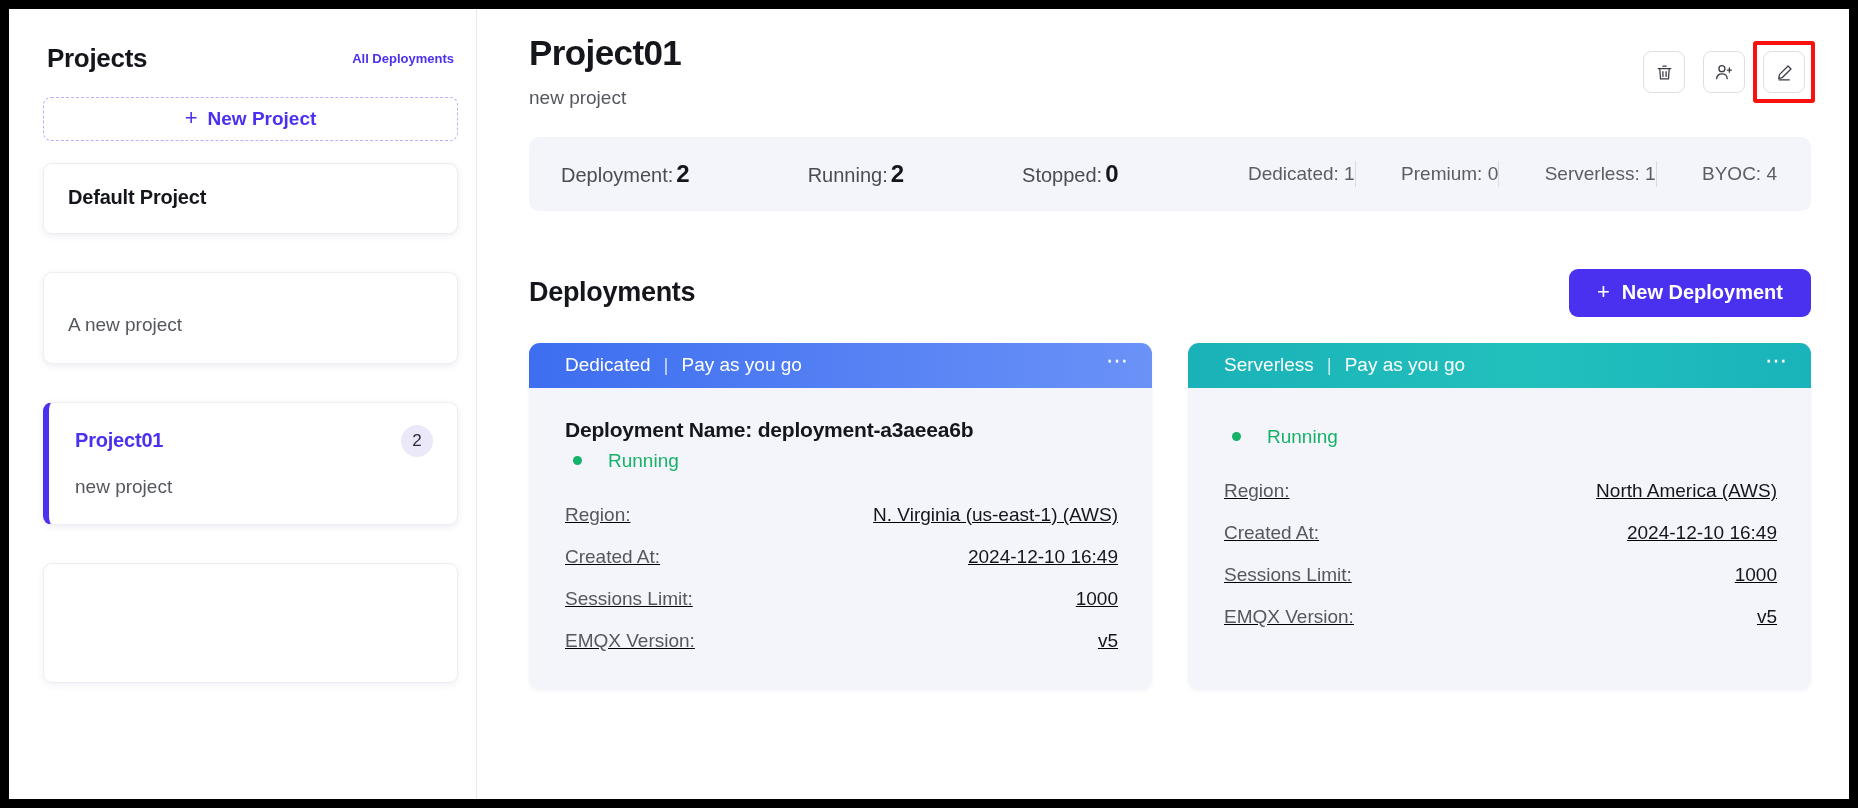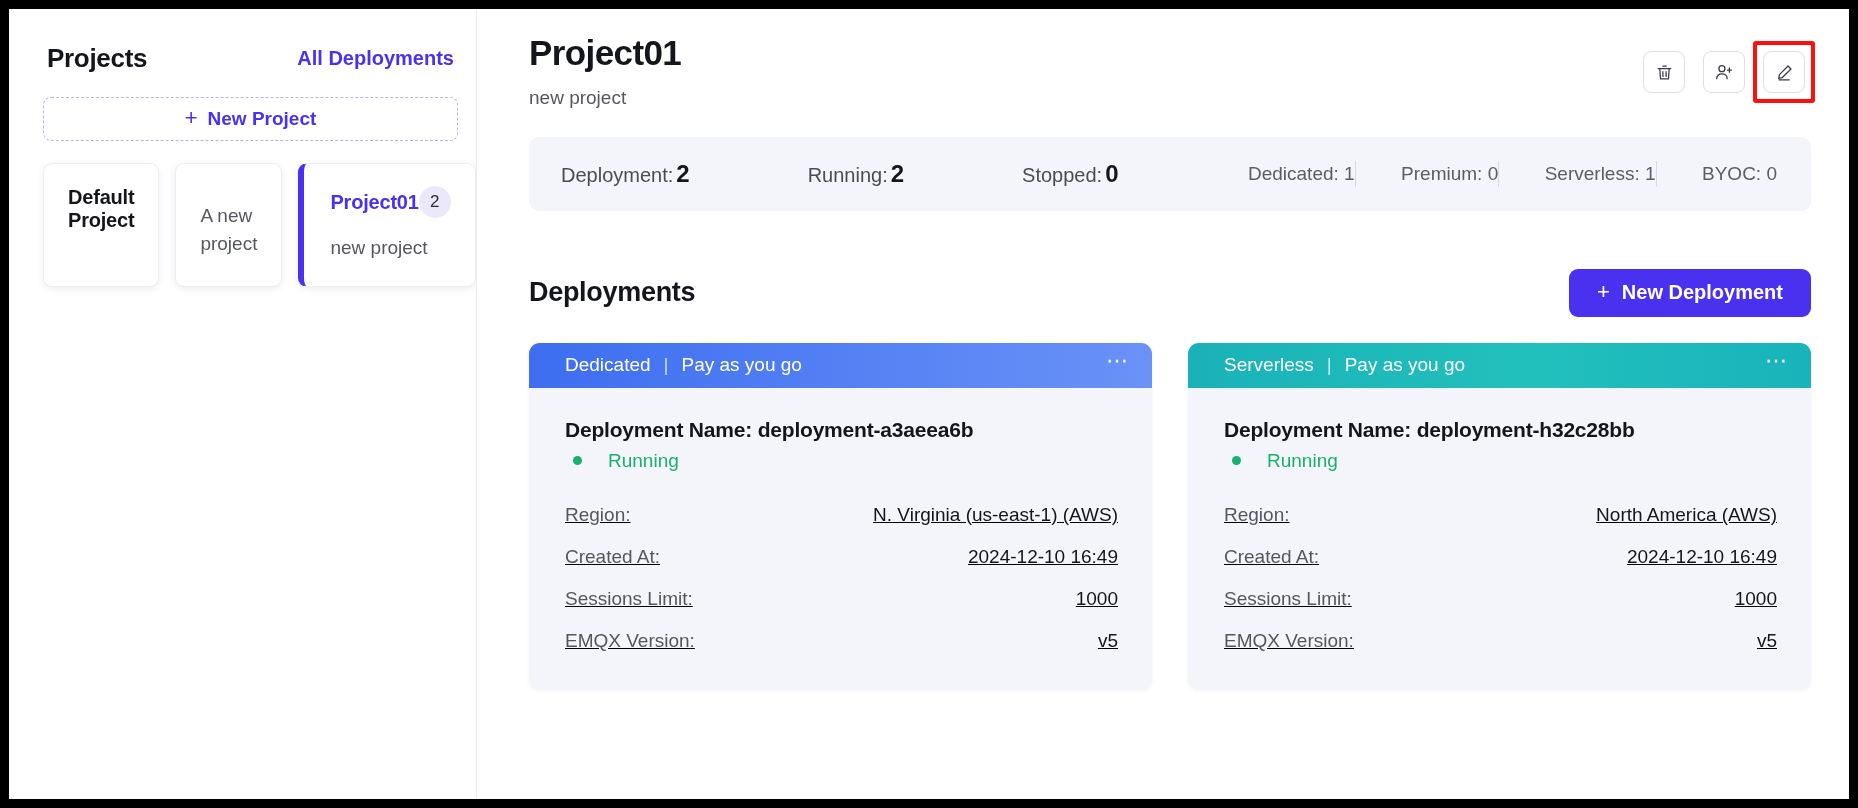--- a/index.html
+++ b/index.html
@@ -36,21 +36,21 @@
     padding: 22px 4px 0 4px;
     height: 76px;
   }
   .sidebar-title {
     font-size: 26px;
     font-weight: 700;
     color: #14161c;
     letter-spacing: -0.3px;
   }
   .all-deployments-link {
-    font-size: 20px;
+    font-size: 13px;
     font-weight: 600;
     color: #4a31f0;
     cursor: pointer;
   }
   .new-project-btn {
     margin-top: 12px;
     height: 44px;
     border: 1px dashed #b9b0f6;
     border-radius: 8px;
     display: flex;
@@ -66,21 +66,22 @@
   .plus-glyph {
     font-size: 22px;
     font-weight: 400;
     line-height: 1;
     position: relative;
     top: -1px;
   }
   .project-list {
     margin-top: 22px;
     display: flex;
-    gap: 16px;
+    flex-direction: column;
+    gap: 38px;
     position: relative;
   }
   .project-card {
     background: #ffffff;
     border-radius: 9px;
     border: 1px solid #eceef4;
     box-shadow: 0 2px 7px rgba(80, 80, 140, 0.10);
     padding: 22px 24px 24px 24px;
     position: relative;
     cursor: pointer;
@@ -395,21 +396,21 @@
       <div class="stat-strong">
         <span>Stopped:</span><b>0</b>
       </div>
       <div class="sp-b"></div>
       <div class="stat-light sp-c">Dedicated: 1</div>
       <div class="stat-sep"></div>
       <div class="stat-light sp-c">Premium: 0</div>
       <div class="stat-sep"></div>
       <div class="stat-light sp-c">Serverless: 1</div>
       <div class="stat-sep"></div>
-      <div class="stat-light sp-c">BYOC: 0</div>
+      <div class="stat-light sp-c">BYOC: 4</div>
     </div>
 
     <div class="deployments-head">
       <div class="section-title">Deployments</div>
       <button class="new-deployment-btn">
         <span class="plus-glyph">+</span>
         <span>New Deployment</span>
       </button>
     </div>
 
@@ -454,21 +455,20 @@
       <div class="deploy-card">
         <div class="deploy-card-header serverless-header">
           <div class="header-label">
             <span>Serverless</span>
             <span class="header-divider">|</span>
             <span>Pay as you go</span>
           </div>
           <div class="dots">⋯</div>
         </div>
         <div class="deploy-body">
-          <div class="deploy-name">Deployment Name: deployment-h32c28bb</div>
           <div class="deploy-status">
             <span class="status-dot"></span>
             <span class="status-text">Running</span>
           </div>
           <div class="kv-list">
             <div class="kv-row">
               <span class="kv-key">Region:</span>
               <span class="kv-val">North America (AWS)</span>
             </div>
             <div class="kv-row">

